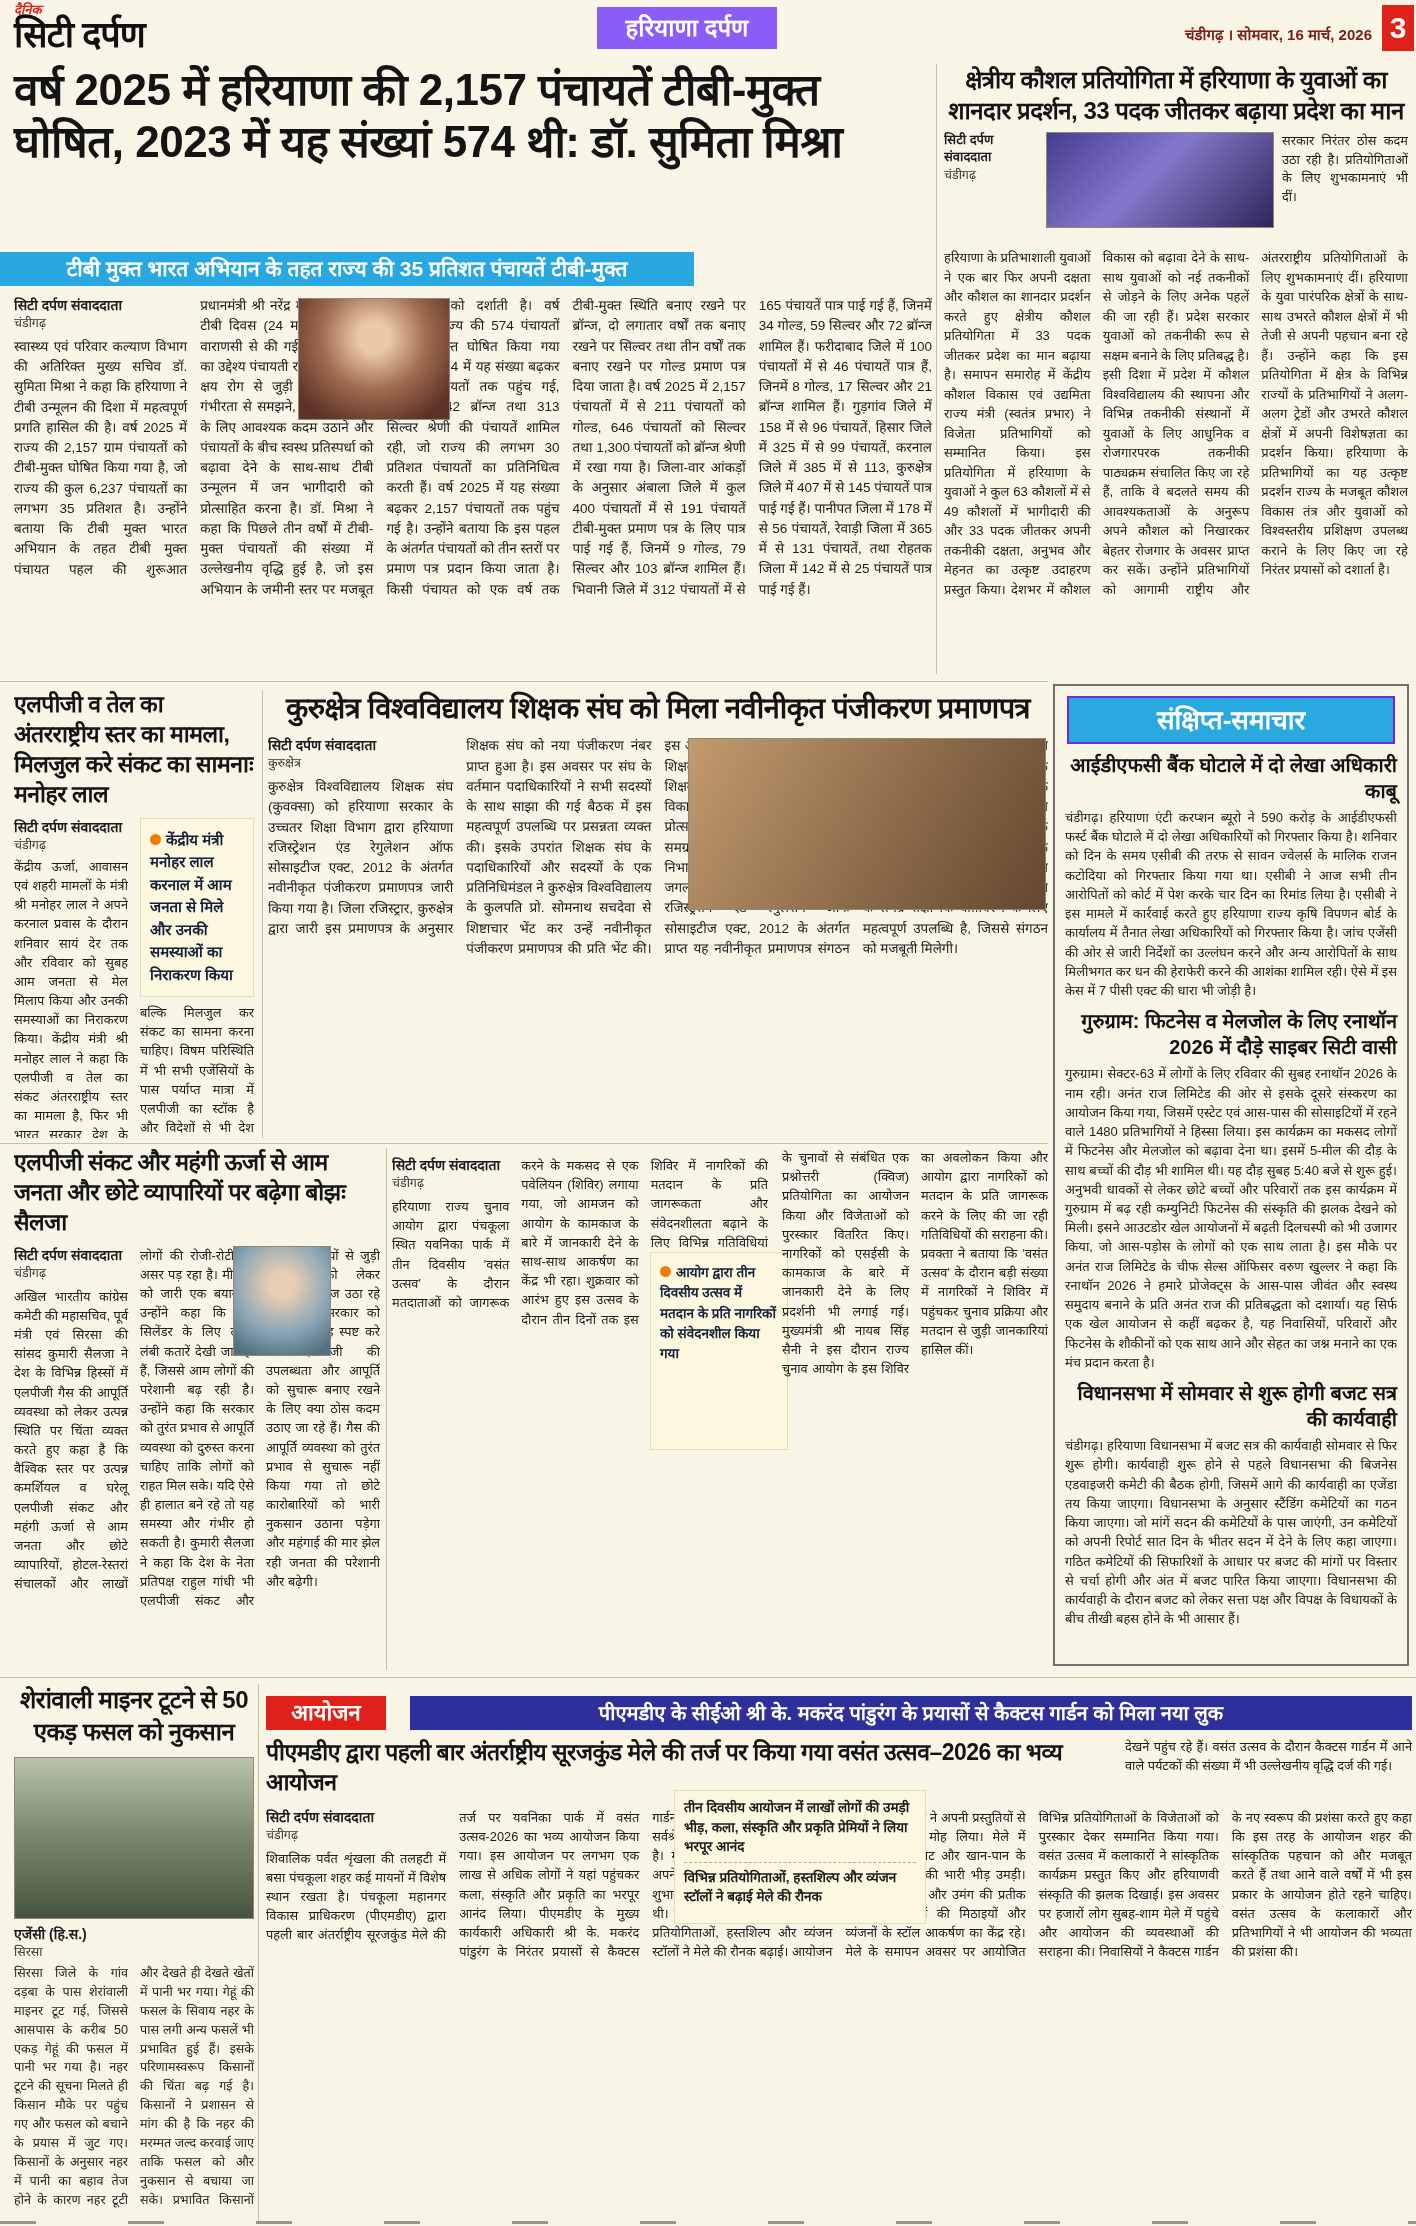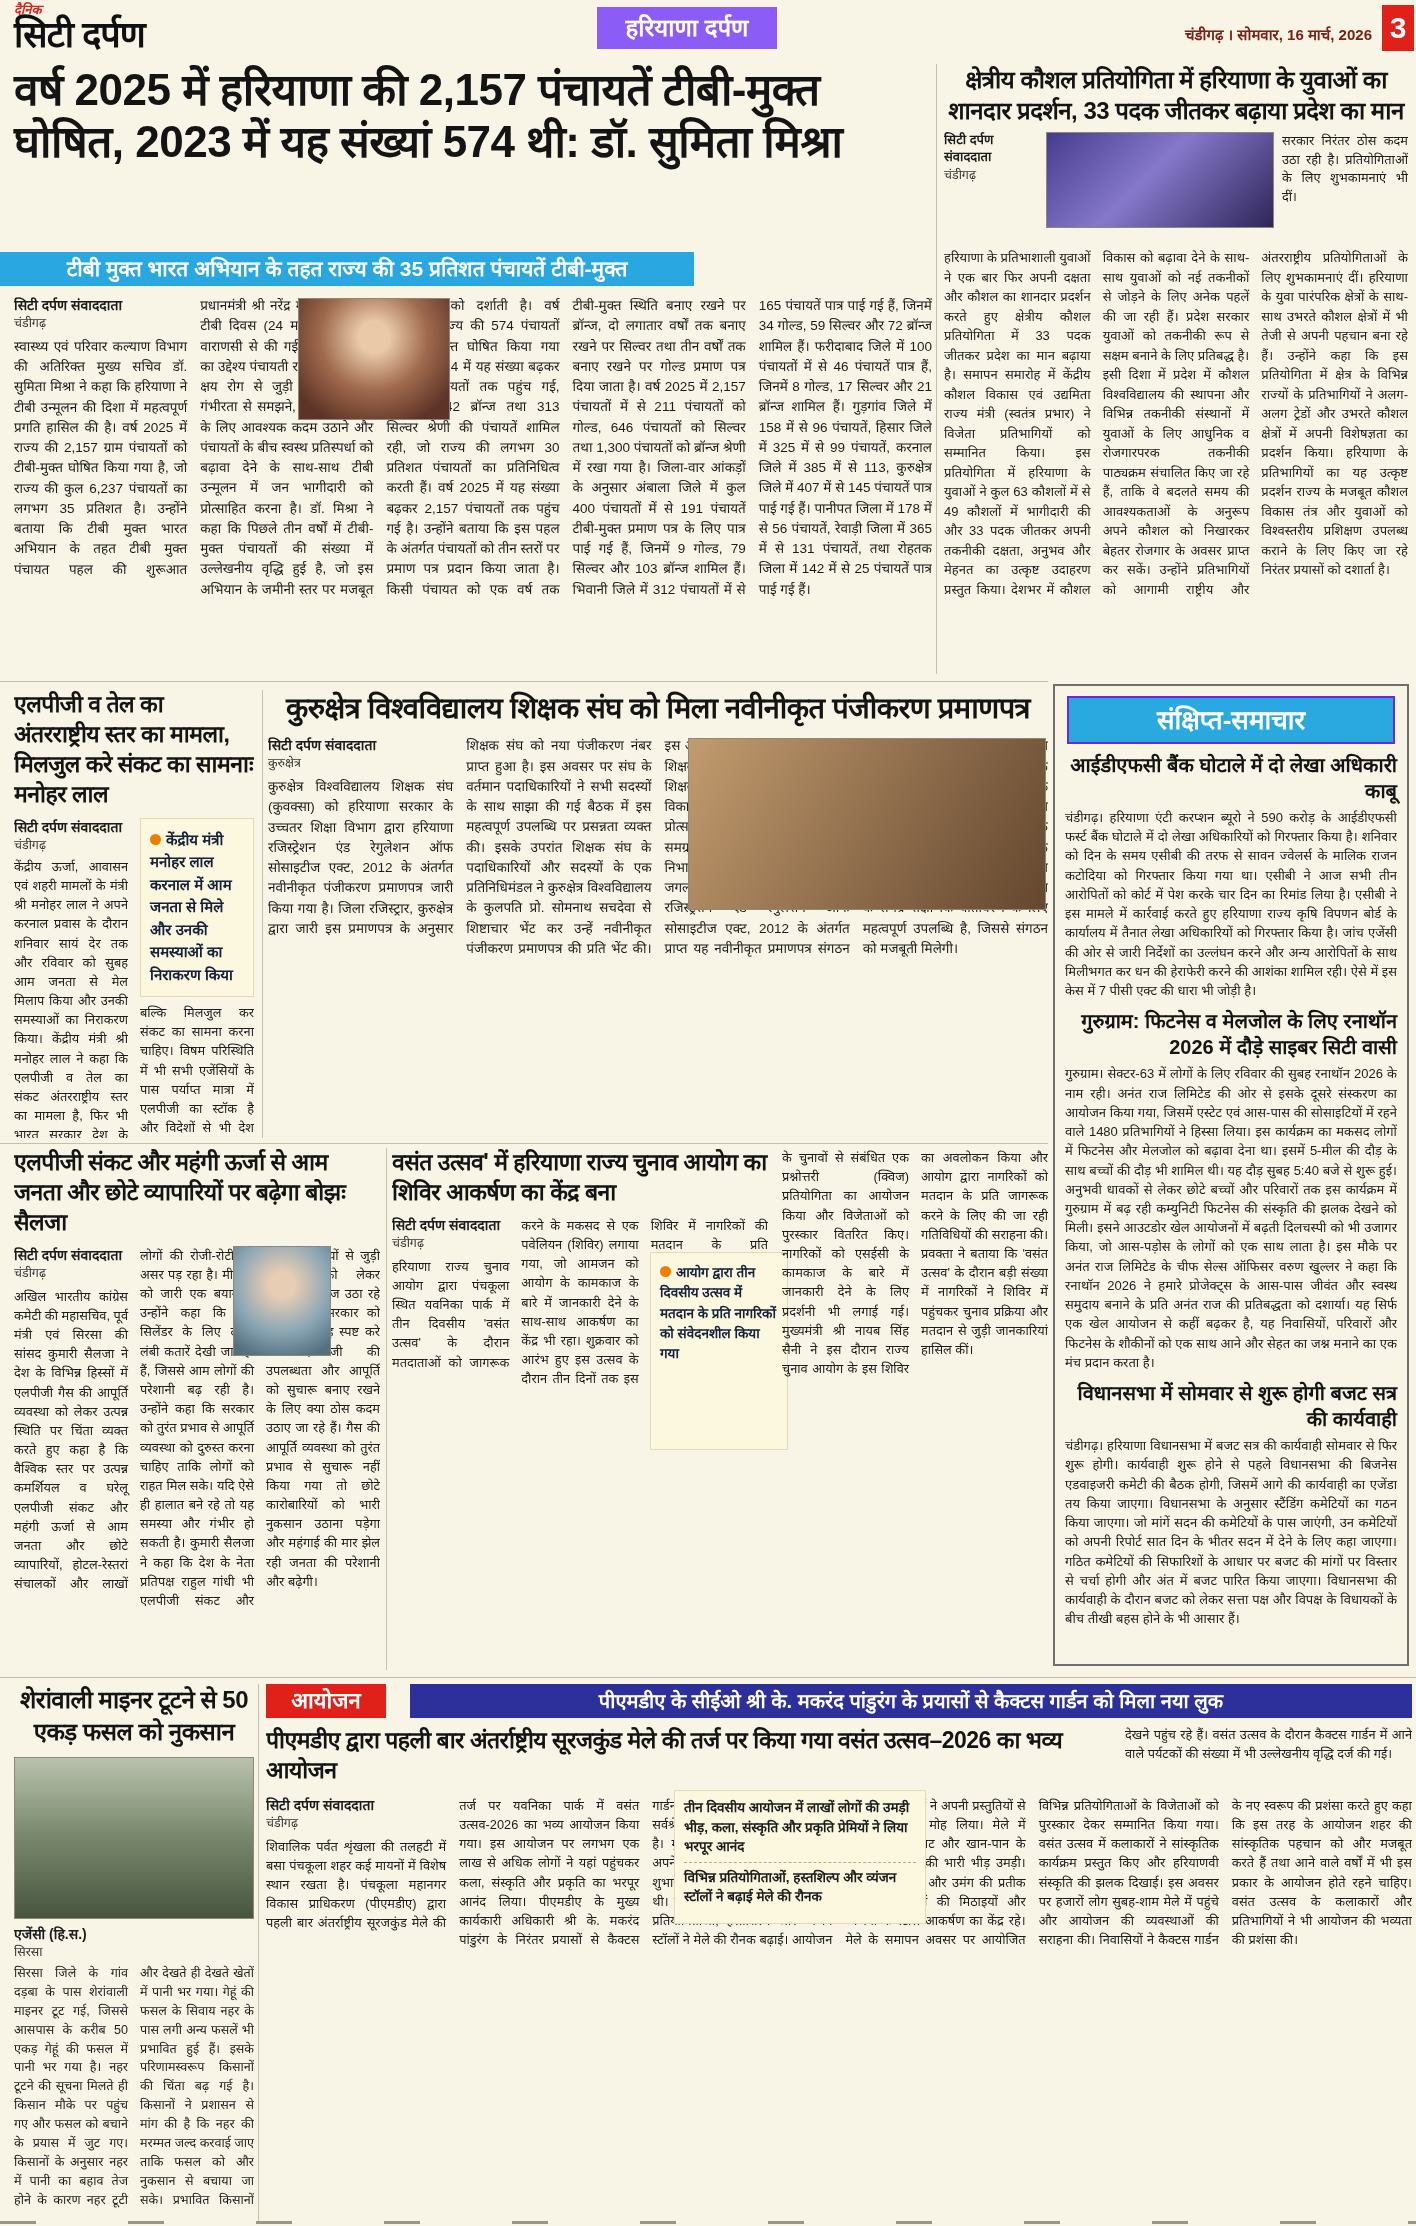--- a/index.html
+++ b/index.html
@@ -145,21 +145,20 @@
     <div class="hl hl-md">एलपीजी संकट और महंगी ऊर्जा से आम जनता और छोटे व्यापारियों पर बढ़ेगा बोझः सैलजा</div>
     <div class="bodytext cols3" style="height:426px;margin-top:8px;font-size:12.8px;">
       <div class="byline">सिटी दर्पण संवाददाता</div>
       <div class="place">चंडीगढ़</div>
       <span>अखिल भारतीय कांग्रेस कमेटी की महासचिव, पूर्व मंत्री एवं सिरसा की सांसद कुमारी सैलजा ने देश के विभिन्न हिस्सों में एलपीजी गैस की आपूर्ति व्यवस्था को लेकर उत्पन्न स्थिति पर चिंता व्यक्त करते हुए कहा है कि वैश्विक स्तर पर उत्पन्न कमर्शियल व घरेलू एलपीजी संकट और महंगी ऊर्जा से आम जनता और छोटे व्यापारियों, होटल-रेस्तरां संचालकों और लाखों लोगों की रोजी-रोटी पर असर पड़ रहा है। मीडिया को जारी एक बयान में उन्होंने कहा कि गैस सिलेंडर के लिए लंबी-लंबी कतारें देखी जा रही हैं, जिससे आम लोगों की परेशानी बढ़ रही है। उन्होंने कहा कि सरकार को तुरंत प्रभाव से आपूर्ति व्यवस्था को दुरुस्त करना चाहिए ताकि लोगों को राहत मिल सके। यदि ऐसे ही हालात बने रहे तो यह समस्या और गंभीर हो सकती है। कुमारी सैलजा ने कहा कि देश के नेता प्रतिपक्ष राहुल गांधी भी एलपीजी संकट और आर्थिक नीतियों से जुड़ी चुनौतियों को लेकर लगातार आवाज उठा रहे हैं। ऐसे में सरकार को चाहिए कि वह स्पष्ट करे कि एलपीजी की उपलब्धता और आपूर्ति को सुचारू बनाए रखने के लिए क्या ठोस कदम उठाए जा रहे हैं। गैस की आपूर्ति व्यवस्था को तुरंत प्रभाव से सुचारू नहीं किया गया तो छोटे कारोबारियों को भारी नुकसान उठाना पड़ेगा और महंगाई की मार झेल रही जनता की परेशानी और बढ़ेगी।</span>
     </div>
     <div class="photo ph-selja" style="position:absolute;left:219px;top:98px;width:96px;height:108px;"></div>
   </div>
 
   <div class="abs" style="left:392px;top:1148px;width:656px;height:522px;overflow:hidden;">
-    <div class="hl hl-md" style="width:376px;">वसंत उत्सव' में हरियाणा राज्य चुनाव आयोग का शिविर आकर्षण का केंद्र बना</div>
     <div class="bodytext cols3" style="width:376px;height:414px;margin-top:8px;font-size:12.8px;">
       <div class="byline">सिटी दर्पण संवाददाता</div>
       <div class="place">चंडीगढ़</div>
       <span>हरियाणा राज्य चुनाव आयोग द्वारा पंचकूला स्थित यवनिका पार्क में तीन दिवसीय 'वसंत उत्सव' के दौरान मतदाताओं को जागरूक करने के मकसद से एक पवेलियन (शिविर) लगाया गया, जो आमजन को आयोग के कामकाज के बारे में जानकारी देने के साथ-साथ आकर्षण का केंद्र भी रहा। शुक्रवार को आरंभ हुए इस उत्सव के दौरान तीन दिनों तक इस शिविर में नागरिकों की मतदान के प्रति जागरूकता और संवेदनशीलता बढ़ाने के लिए विभिन्न गतिविधियां आयोजित की गईं। आयोग की ओर से इस दौरान पंचायती राज संस्थाओं और नगर निकायों</span>
     </div>
     <div class="quotebox" style="position:absolute;left:258px;top:104px;width:118px;height:176px;font-size:13.5px;">
       <span class="dot"></span><span>आयोग द्वारा तीन दिवसीय उत्सव में मतदान के प्रति नागरिकों को संवेदनशील किया गया</span>
     </div>
     <div class="bodytext cols2" style="position:absolute;left:390px;top:0;width:266px;height:520px;font-size:12.8px;">
       <span>के चुनावों से संबंधित एक प्रश्नोत्तरी (क्विज) प्रतियोगिता का आयोजन किया और विजेताओं को पुरस्कार वितरित किए। नागरिकों को एसईसी के कामकाज के बारे में जानकारी देने के लिए प्रदर्शनी भी लगाई गई। मुख्यमंत्री श्री नायब सिंह सैनी ने इस दौरान राज्य चुनाव आयोग के इस शिविर का अवलोकन किया और आयोग द्वारा नागरिकों को मतदान के प्रति जागरूक करने के लिए की जा रही गतिविधियों की सराहना की। प्रवक्ता ने बताया कि 'वसंत उत्सव' के दौरान बड़ी संख्या में नागरिकों ने शिविर में पहुंचकर चुनाव प्रक्रिया और मतदान से जुड़ी जानकारियां हासिल कीं।</span>
@@ -170,21 +169,21 @@
     <div class="hl" style="font-size:24px;line-height:1.35;text-align:center;">शेरांवाली माइनर टूटने से 50 एकड़ फसल को नुकसान</div>
     <div class="photo ph-minor" style="width:238px;height:160px;margin-top:8px;"></div>
     <div class="byline" style="margin-top:6px;">एजेंसी (हि.स.)</div>
     <div class="place">सिरसा</div>
     <div class="bodytext cols2" style="height:250px;font-size:12.6px;">
       <span>सिरसा जिले के गांव दड़बा के पास शेरांवाली माइनर टूट गई, जिससे आसपास के करीब 50 एकड़ गेहूं की फसल में पानी भर गया है। नहर टूटने की सूचना मिलते ही किसान मौके पर पहुंच गए और फसल को बचाने के प्रयास में जुट गए। किसानों के अनुसार नहर में पानी का बहाव तेज होने के कारण नहर टूटी और देखते ही देखते खेतों में पानी भर गया। गेहूं की फसल के सिवाय नहर के पास लगी अन्य फसलें भी प्रभावित हुई हैं। इसके परिणामस्वरूप किसानों की चिंता बढ़ गई है। किसानों ने प्रशासन से मांग की है कि नहर की मरम्मत जल्द करवाई जाए ताकि फसल को और नुकसान से बचाया जा सके। प्रभावित किसानों का कहना है कि यदि समय रहते पानी की निकासी नहीं हुई तो फसल पूरी तरह खराब हो सकती है और यह समस्या और गंभीर हो सकती है। कुमारी प्रभावित हुई हैं। इसके परिणामस्वरूप किसानों को भारी नुकसान की आशंका है।</span>
     </div>
   </div>
 
   <div class="abs" style="left:266px;top:1684px;width:1146px;height:538px;overflow:hidden;">
-    <div style="display:flex;gap:24px;">
+    <div style="display:flex;gap:24px;margin-top:12px;">
       <div class="label-red" style="width:120px;height:34px;flex:none;">आयोजन</div>
       <div class="banner-navy" style="flex:1;height:34px;">पीएमडीए के सीईओ श्री के. मकरंद पांडुरंग के प्रयासों से कैक्टस गार्डन को मिला नया लुक</div>
     </div>
     <div style="display:flex;gap:14px;margin-top:8px;align-items:flex-start;">
       <div class="hl hl-event" style="width:845px;flex:none;">पीएमडीए द्वारा पहली बार अंतर्राष्ट्रीय सूरजकुंड मेले की तर्ज पर किया गया वसंत उत्सव–2026 का भव्य आयोजन</div>
       <div class="lead-in" style="flex:1;height:58px;">देखने पहुंच रहे हैं। वसंत उत्सव के दौरान कैक्टस गार्डन में आने वाले पर्यटकों की संख्या में भी उल्लेखनीय वृद्धि दर्ज की गई।</div>
     </div>
     <div class="bodytext cols6" style="height:416px;margin-top:10px;position:relative;font-size:12.8px;">
       <div class="byline">सिटी दर्पण संवाददाता</div>
       <div class="place">चंडीगढ़</div>

